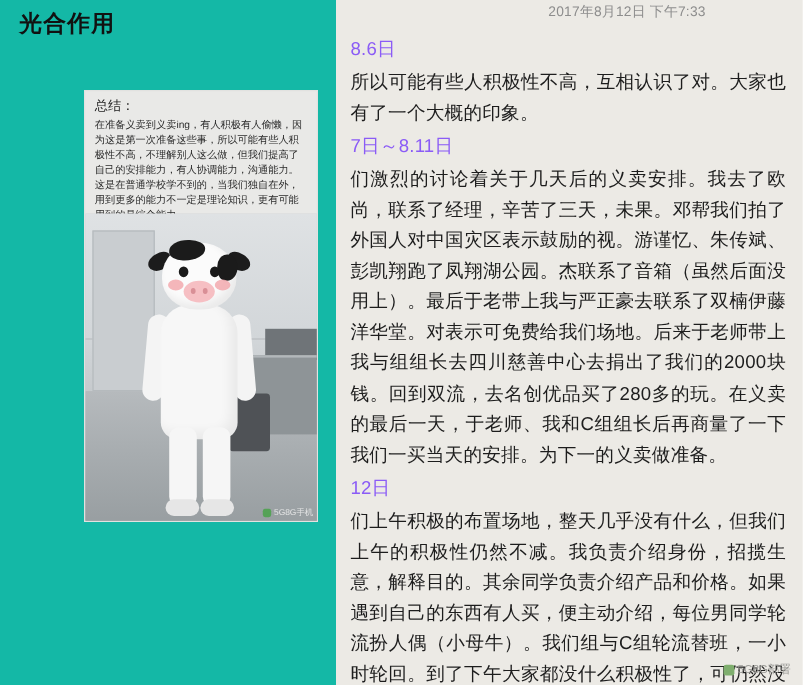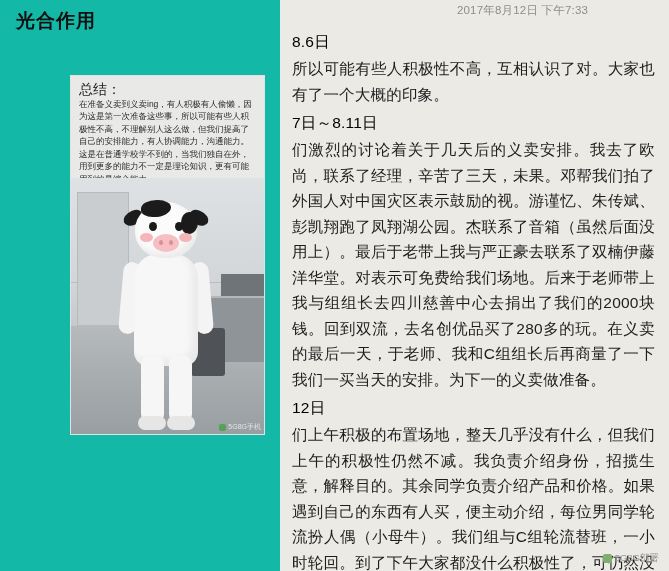--- a/index.html
+++ b/index.html
@@ -54,21 +54,21 @@
     border: 1px solid #e2e2e0;
   }
   .summary-text {
     padding: 7px 8px 6px 8px;
     font-size: 8.5px;
     line-height: 12.5px;
     color: #2b2b2b;
     font-family: "Liberation Sans", sans-serif;
   }
   .summary-title {
-    font-size: 14px;
+    font-size: 11px;
     margin-bottom: 2px;
     color: #222;
   }
   .photo-area {
     position: absolute;
     left: 0;
     top: 102px;
     width: 195px;
     height: 258px;
     background: linear-gradient(180deg,#cfd2d4 0%, #c3c7c9 38%, #b9bdc0 60%, #9fa4a7 100%);
@@ -204,21 +204,21 @@
     padding: 10px 14px 0 12px;
     font-size: 15.5px;
     line-height: 25.5px;
     color: #1d1d1d;
     letter-spacing: 0.2px;
     text-align: justify;
   }
   .para-head {
     font-size: 15.5px;
     line-height: 27px;
-    color: #000000;
+    color: #8b5cf6;
     margin-bottom: 1px;
   }
   .para {
     margin: 0 0 2px 0;
   }
   .footer-wm {
     position:absolute;
     right: 10px;
     bottom: 6px;
     font-size: 9.5px;

